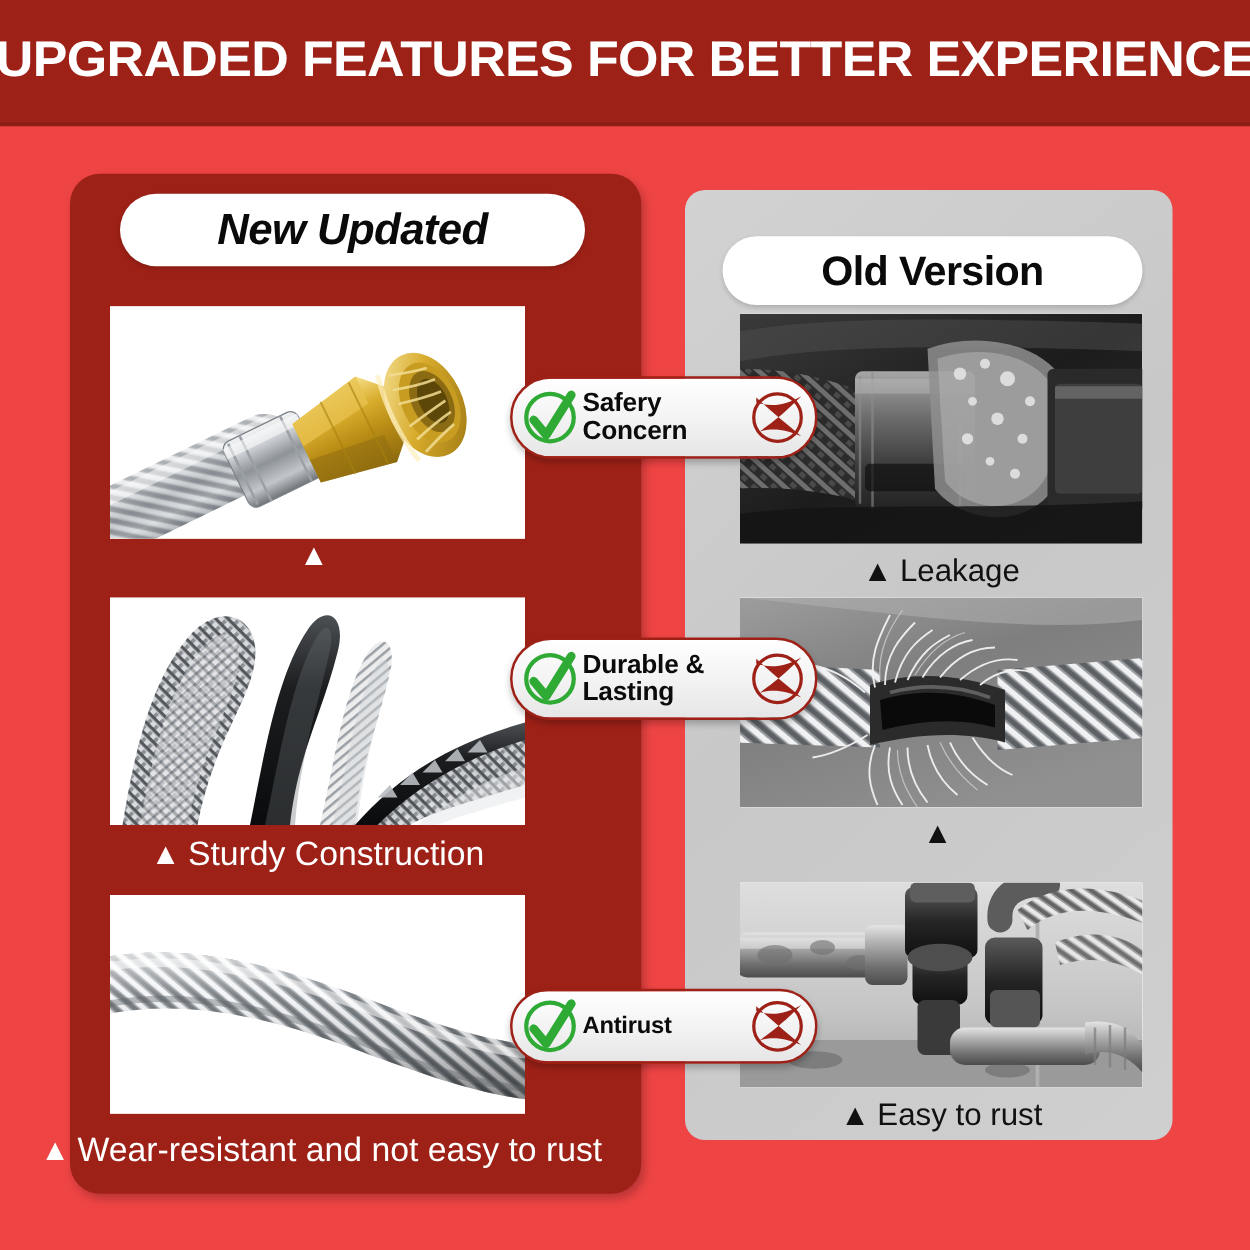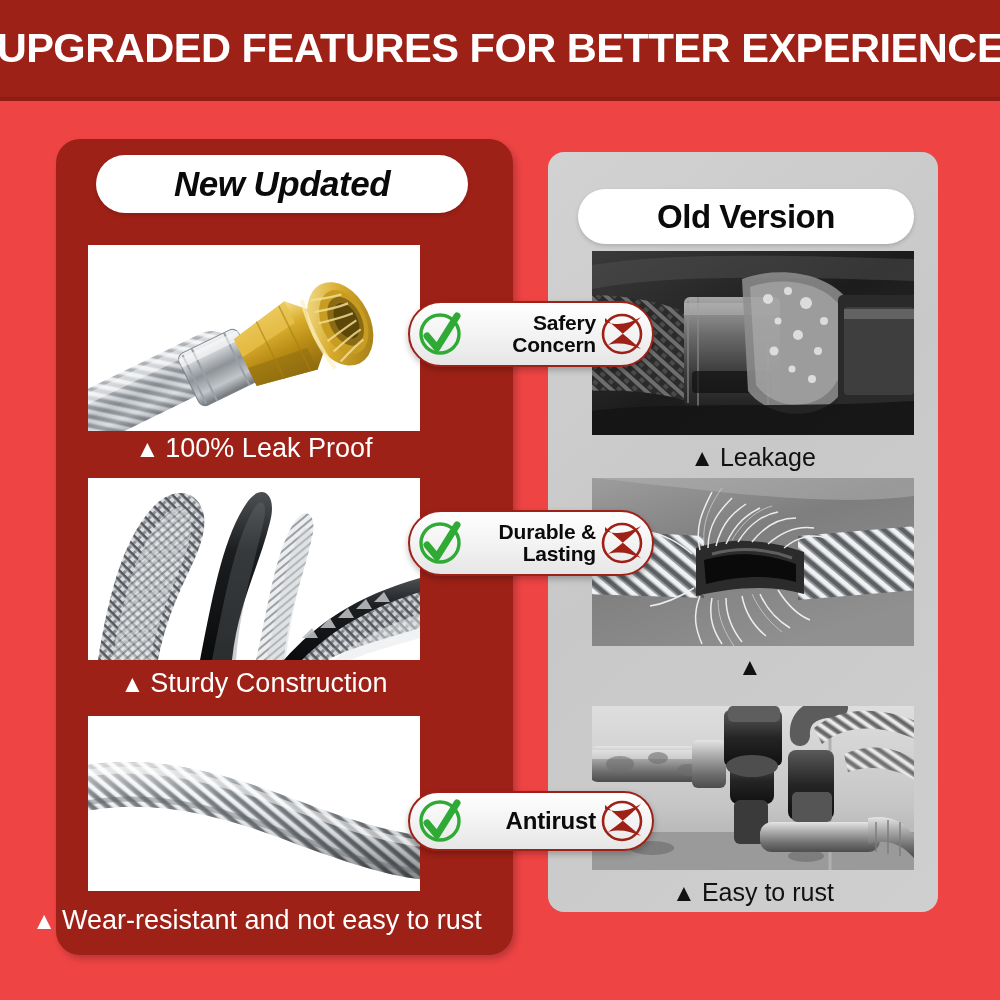--- a/index.html
+++ b/index.html
@@ -102,26 +102,26 @@
     border:2px solid #9e2117;
     border-radius:34px;
     display:flex;align-items:center;
     box-shadow:0 3px 6px rgba(0,0,0,.25);
     z-index:30;
   }
   .b1{ left:408px;top:301px;width:242px;height:62px; }
   .b2{ left:408px;top:510px;width:242px;height:62px; }
   .b3{ left:408px;top:791px;width:242px;height:56px; }
   .badge-label{
-    flex:1;text-align:right;
+    flex:1;text-align:left;
     font-size:21px;font-weight:bold;color:#0b0b0b;
     line-height:1.05;letter-spacing:-0.2px;
     font-family:"Liberation Sans",sans-serif;
   }
-  .b3 .badge-label{font-size:24px;}
+  .b3 .badge-label{font-size:19px;}
   .ico{width:52px;height:52px;flex:0 0 52px;}
   .ico-l{margin-left:4px;}
   .ico-r{margin-right:4px;}
 
   
   .art{position:absolute;inset:0;}
 </style>
 </head>
 <body>
 
@@ -204,21 +204,20 @@
             <path d="M233 88 q21 -4 35 -6"></path>
           <path d="M234 100 q20 -6 34 -8"></path>
             <path d="M236 112 q18 -7 30 -10"></path>
         </g>
         <path d="M228 40 q-8 38 0 76" stroke="#fdf0bf" stroke-width="4" fill="none" opacity="0.7"></path>
       </g>
     </svg>
   </div>
   <div class="cap cap-left cap-l1">
     <span class="tri">▲</span>
-    <span>100% Leak Proof</span>
   </div>
 
   <div class="photo p-left p-l2">
     <svg class="art" viewBox="0 0 332 182" preserveAspectRatio="none">
       <defs>
         <pattern id="mesh2" width="7" height="7" patternUnits="userSpaceOnUse" patternTransform="rotate(45)">
           <rect width="7" height="7" fill="#d8dadd"></rect>
           <rect width="7" height="2.6" fill="#54585c"></rect>
           <rect y="3.6" width="3" height="3.4" fill="#8b9096"></rect>
         </pattern>

